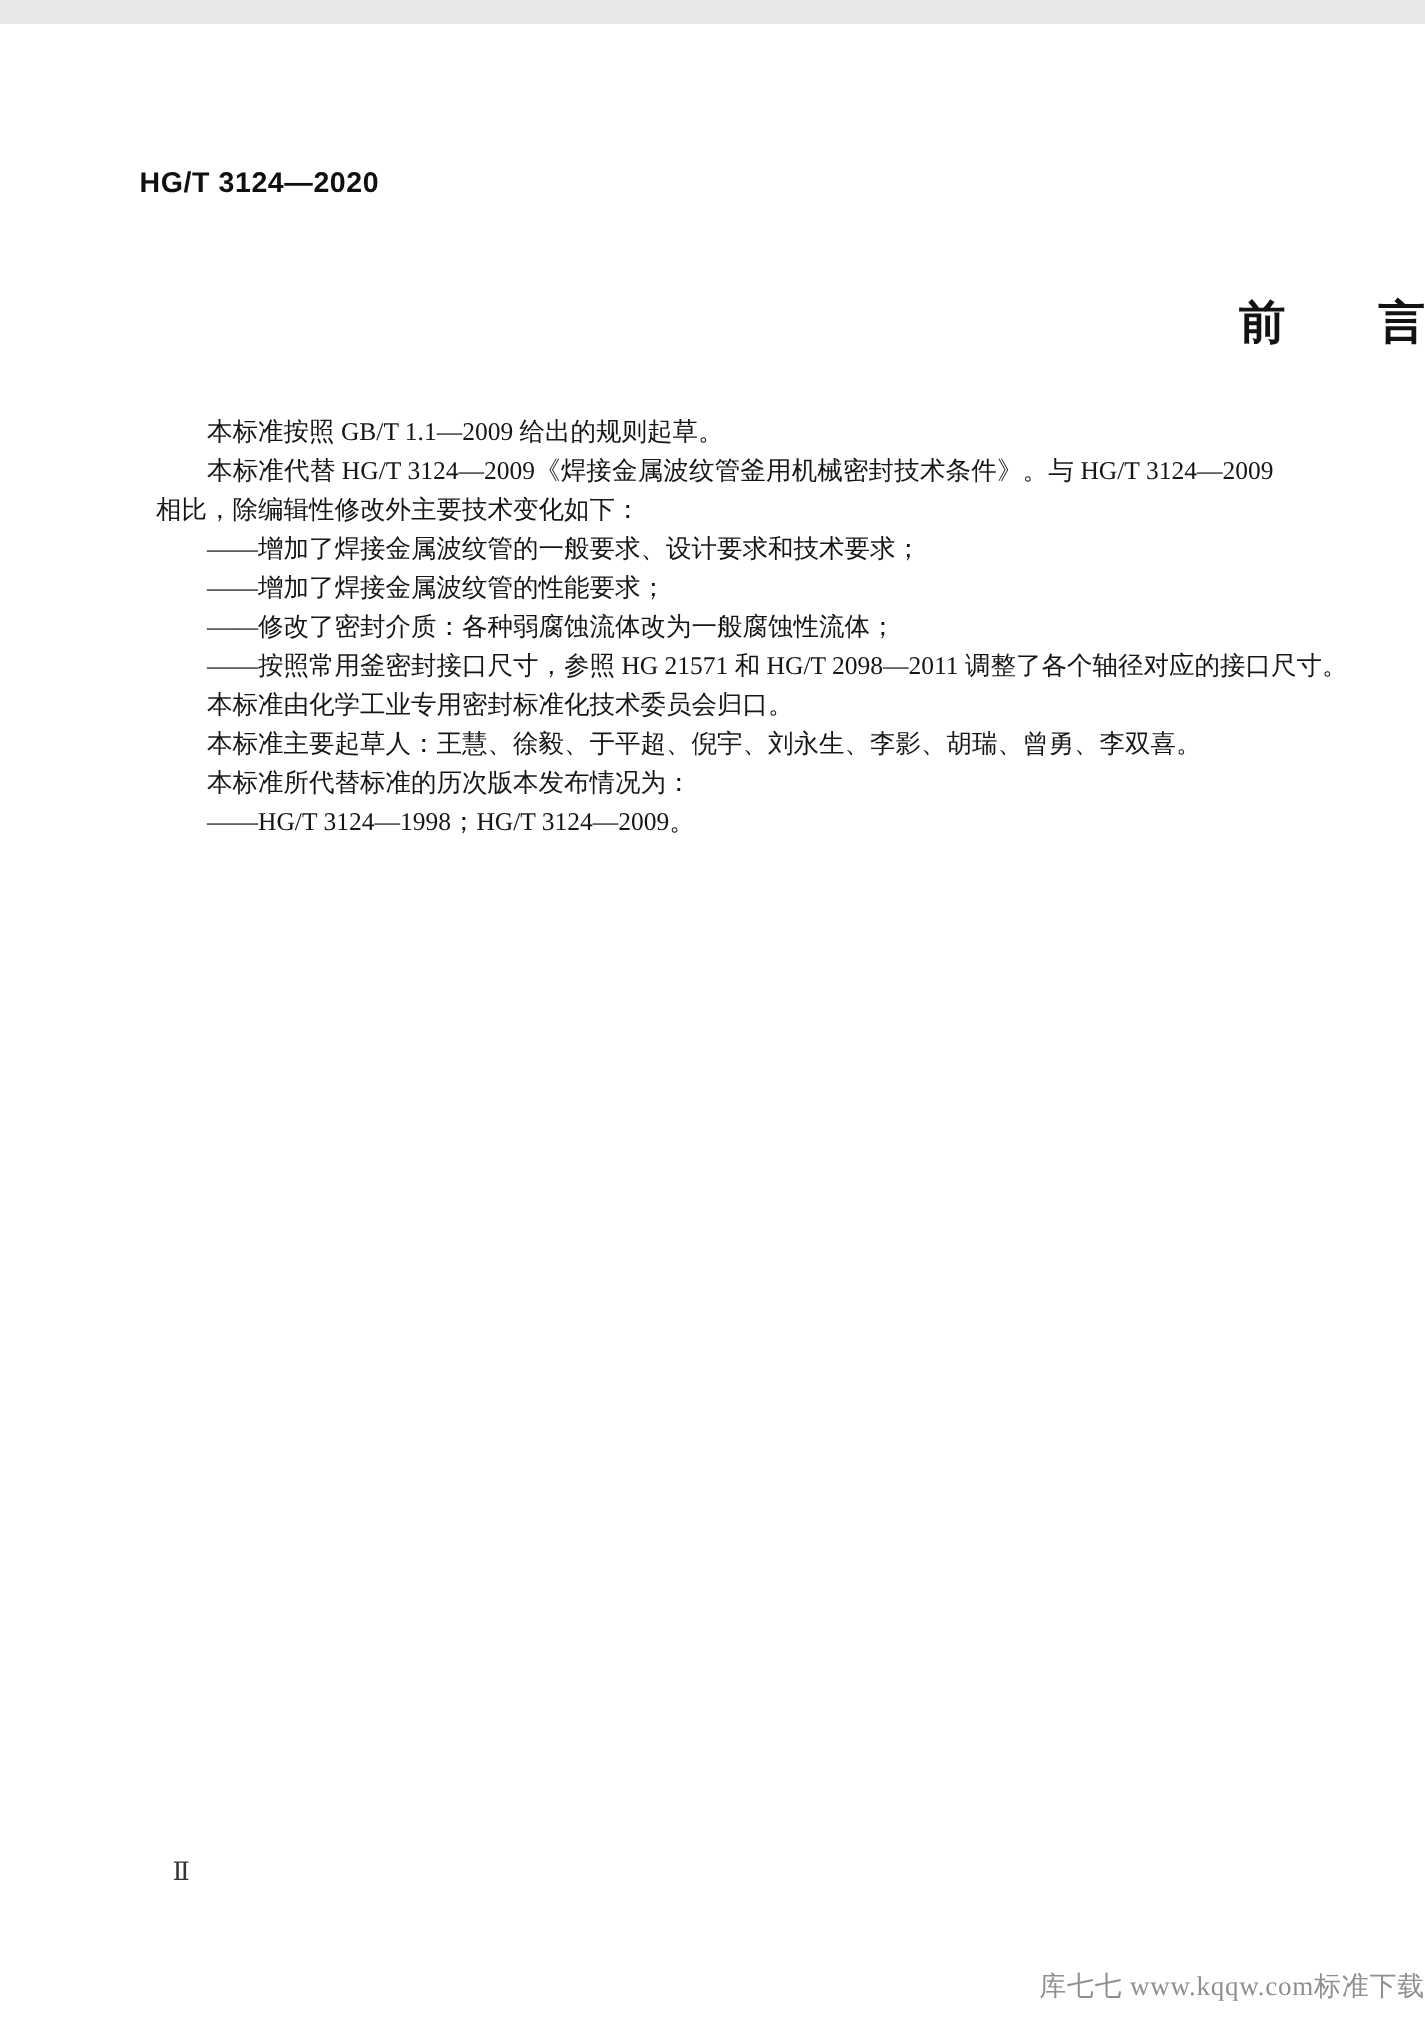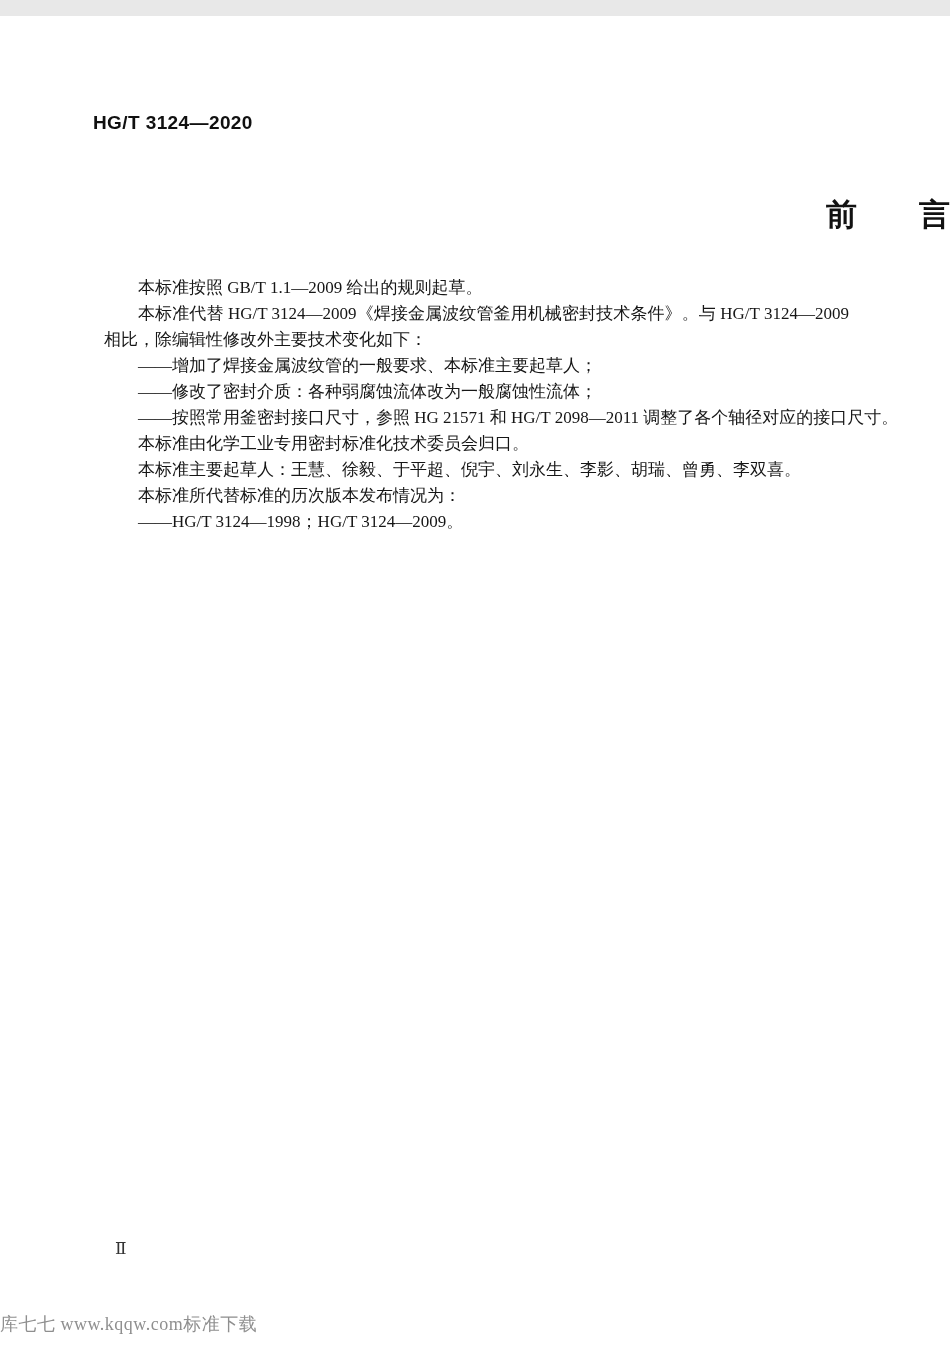--- a/index.html
+++ b/index.html
@@ -64,39 +64,40 @@
     left: 115px;
     top: 1222px;
     font-size: 17px;
     color: #343434;
   }
   .watermark {
     position: absolute;
     left: 0;
     right: 0;
     top: 1296px;
-    text-align: left;
+    text-align: right;
     font-size: 18px;
     color: #8f8f8f;
     letter-spacing: 0.5px;
   }
 </style>
 </head>
 <body>
 
 <div class="page">
 
   <div class="doc-header">HG/T 3124—2020</div>
 
   <div class="doc-title">前　　言</div>
 
   <div class="content">
     <p class="para">本标准按照 GB/T 1.1—2009 给出的规则起草。</p>
     <p class="para">本标准代替 HG/T 3124—2009《焊接金属波纹管釜用机械密封技术条件》。与 HG/T 3124—2009 相比，除编辑性修改外主要技术变化如下：</p>
-    <p class="dash-item">——增加了焊接金属波纹管的一般要求、本标准主要起草人；</p>
+    <p class="dash-item">——增加了焊接金属波纹管的一般要求、设计要求和技术要求；</p>
+    <p class="dash-item">——增加了焊接金属波纹管的性能要求；</p>
     <p class="dash-item">——修改了密封介质：各种弱腐蚀流体改为一般腐蚀性流体；</p>
     <p class="dash-item narrow">——按照常用釜密封接口尺寸，参照 HG 21571 和 HG/T 2098—2011 调整了各个轴径对应的接口尺寸。</p>
     <p class="para">本标准由化学工业专用密封标准化技术委员会归口。</p>
     <p class="para">本标准主要起草人：王慧、徐毅、于平超、倪宇、刘永生、李影、胡瑞、曾勇、李双喜。</p>
     <p class="para">本标准所代替标准的历次版本发布情况为：</p>
     <p class="dash-item">——HG/T 3124—1998；HG/T 3124—2009。</p>
   </div>
 
   <div class="page-number">Ⅱ</div>
 

